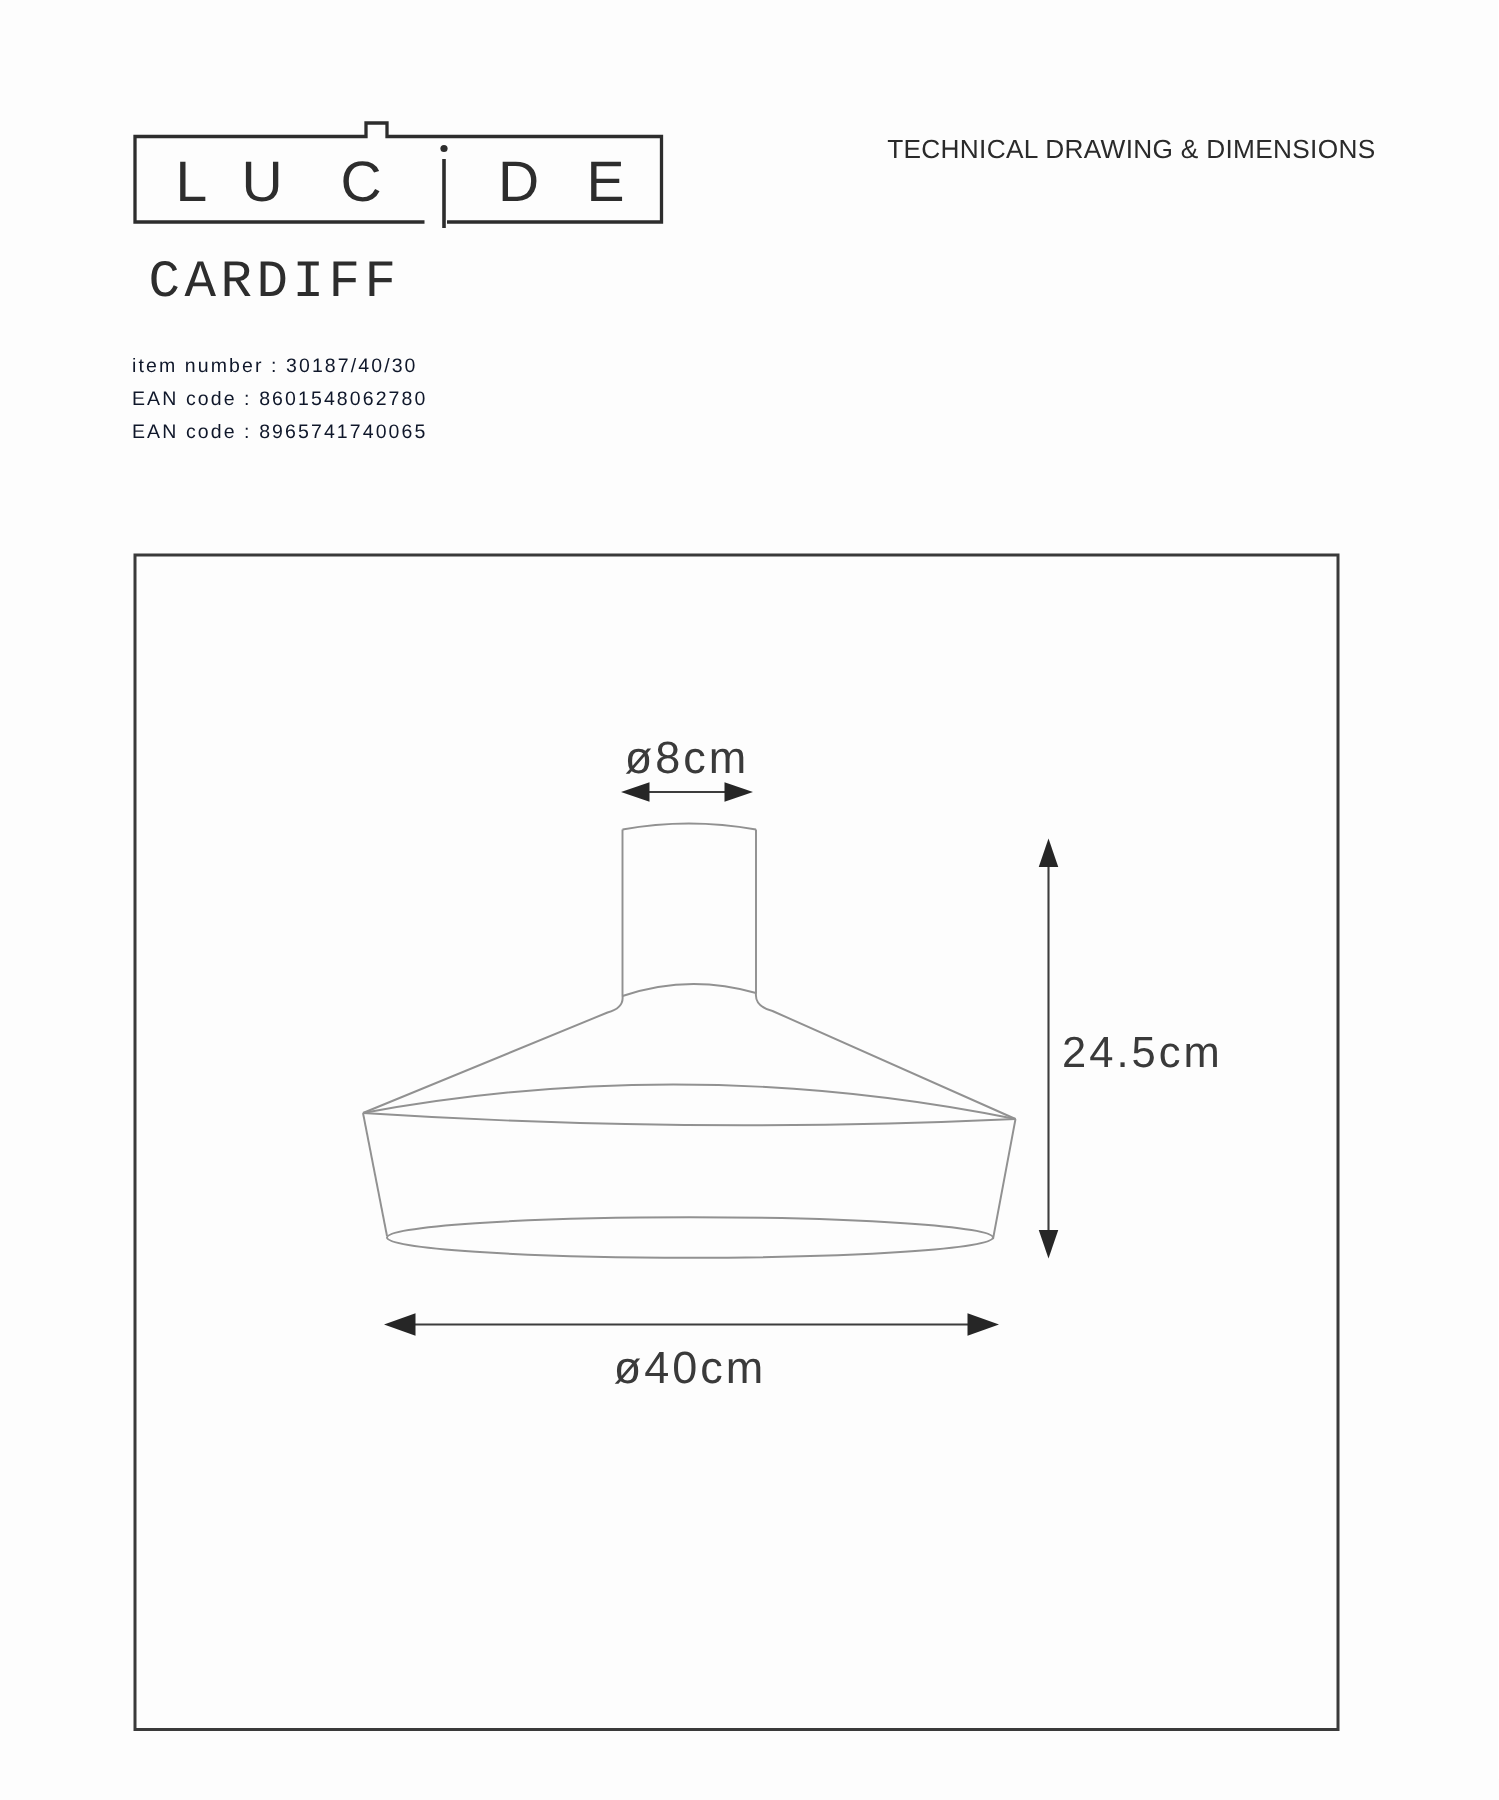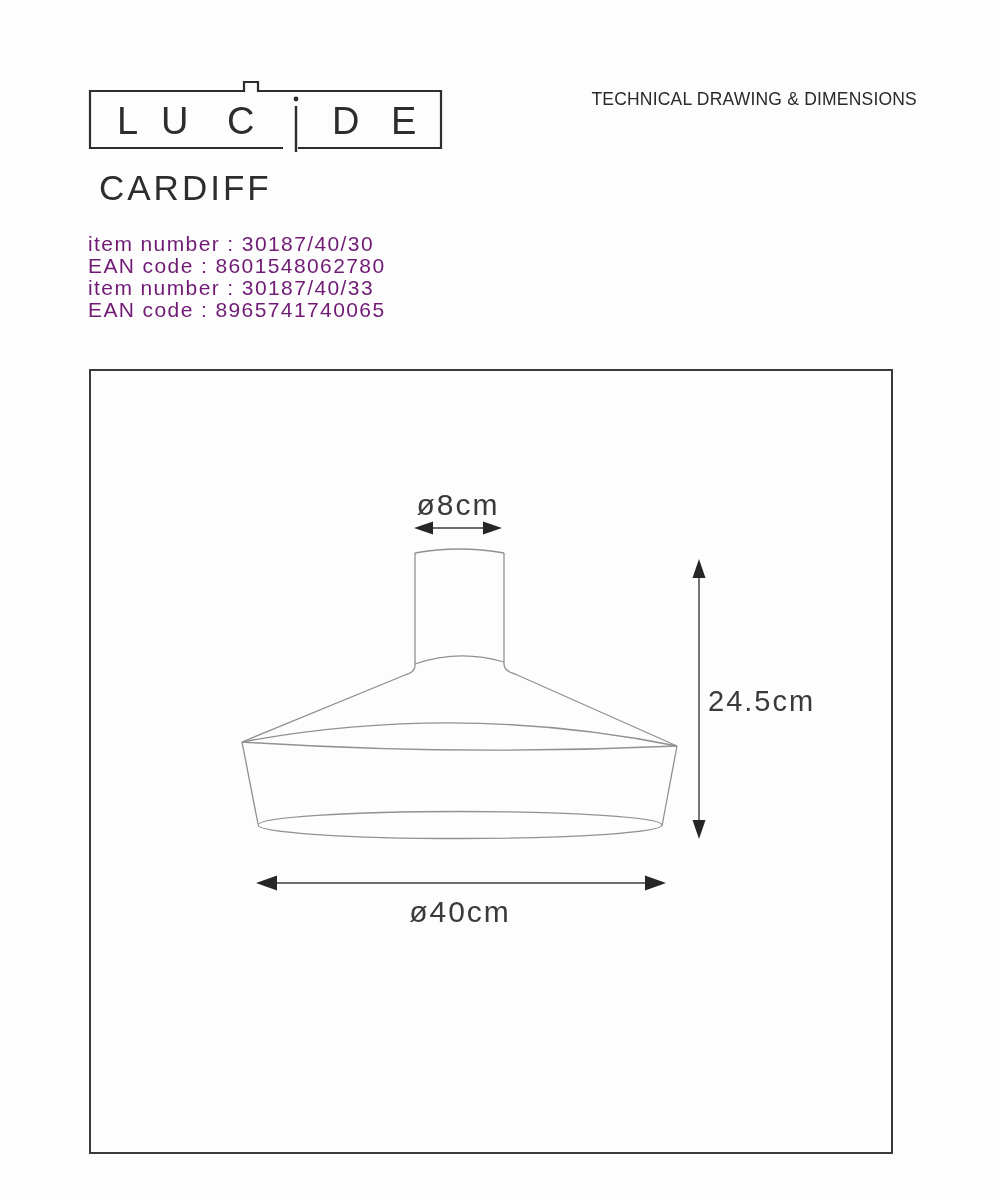--- a/index.html
+++ b/index.html
@@ -11,26 +11,27 @@
     color:#2f2f2f;
     overflow:hidden;
   }
   
   #logo{position:absolute;left:85px;top:75px;width:365px;height:85px;}
   
   #product-title{
     position:absolute;left:99px;top:168px;
     font-size:35px;letter-spacing:3px;font-weight:400;color:#2d2d2d;
     white-space:nowrap;
+    font-family:Liberation Mono, monospace;
   }
   
   #item-info{
     position:absolute;left:88px;top:233px;
-    font-size:21px;line-height:22px;letter-spacing:1.4px;
-    color:#701a75;white-space:nowrap;
+    font-size:13px;line-height:22px;letter-spacing:1.4px;
+    color:#0f172a;white-space:nowrap;
   }
   
   #tech-title{
     position:absolute;right:82px;top:89px;
     font-size:17.5px;letter-spacing:0.2px;font-weight:400;color:#2a2a2a;
     white-space:nowrap;
   }
   
   #drawing{position:absolute;left:88px;top:368px;width:807px;height:788px;}
   .logo-letter{font-family:"Liberation Sans", sans-serif;font-size:38px;fill:#2d2d2d;}
@@ -52,21 +53,20 @@
     <text class="logo-letter" x="227" y="134">C</text>
     <text class="logo-letter" x="332" y="134">D</text>
     <text class="logo-letter" x="391" y="134">E</text>
   </svg>
 
   <div id="product-title">CARDIFF</div>
 
   <div id="item-info">
     <div>item number : 30187/40/30</div>
     <div>EAN code : 8601548062780</div>
-    <div>item number : 30187/40/33</div>
     <div>EAN code : 8965741740065</div>
   </div>
 
   <div id="tech-title">TECHNICAL DRAWING &amp; DIMENSIONS</div>
 
   <svg id="drawing" viewBox="88 368 807 788">
 
     <rect x="90" y="370" width="802" height="783" fill="none" stroke="#3a3a3a" stroke-width="2"></rect>
 
     <g fill="none" stroke="#919191" stroke-width="1.3" stroke-linejoin="round">

